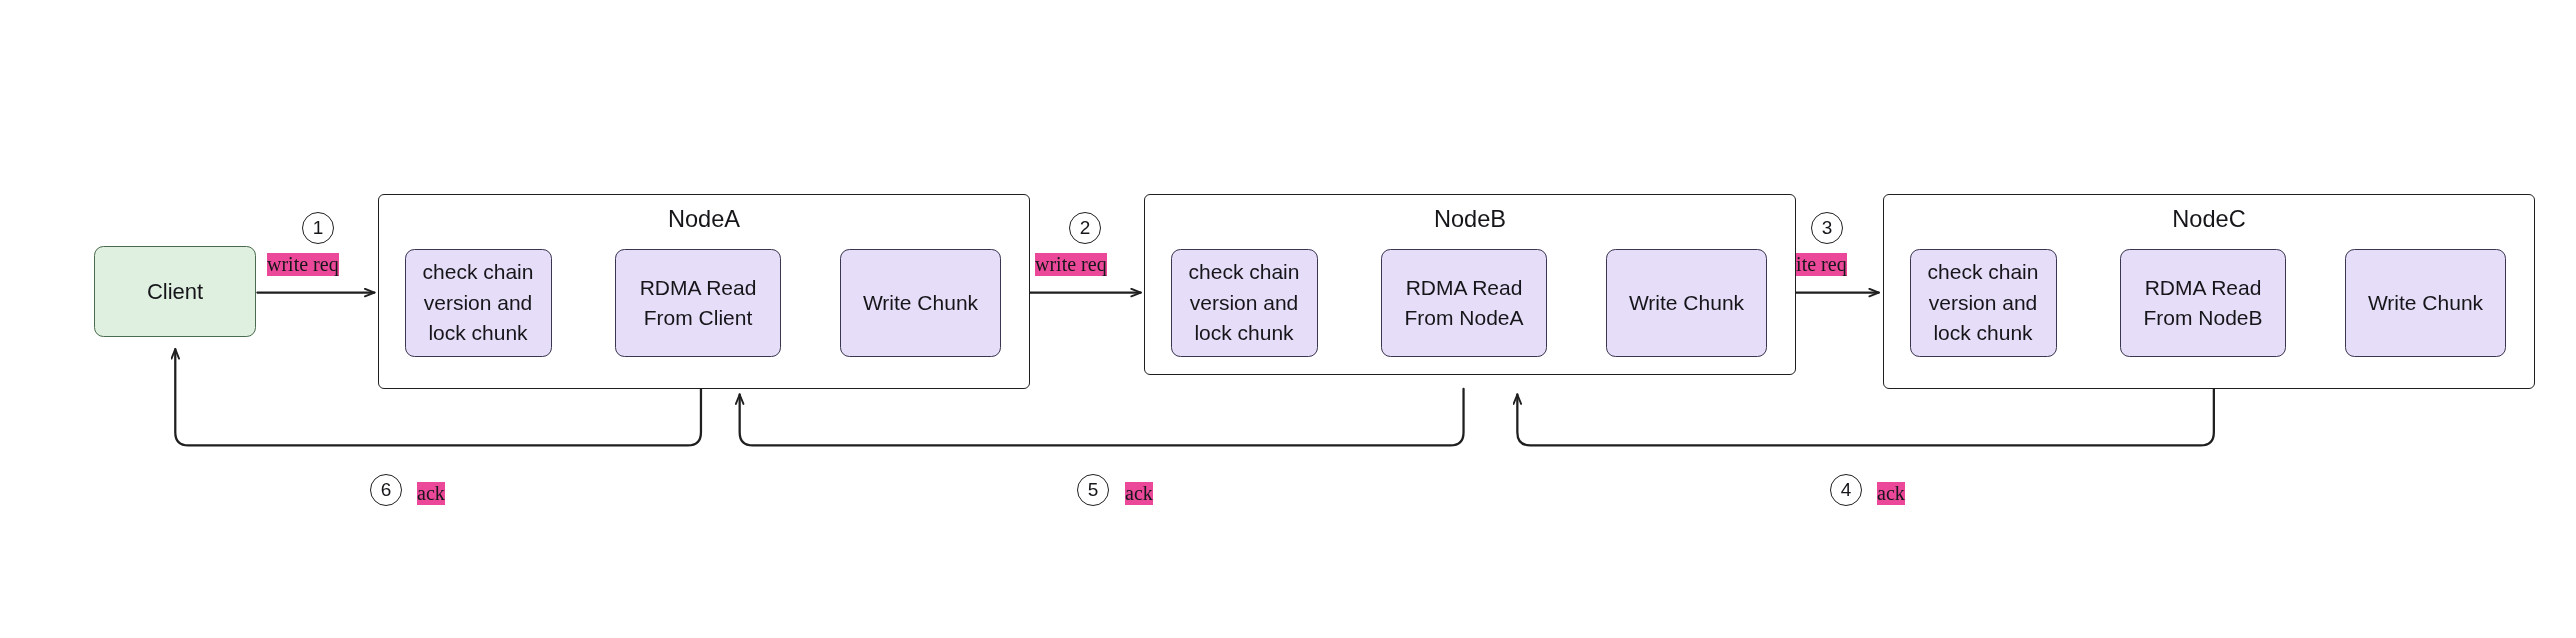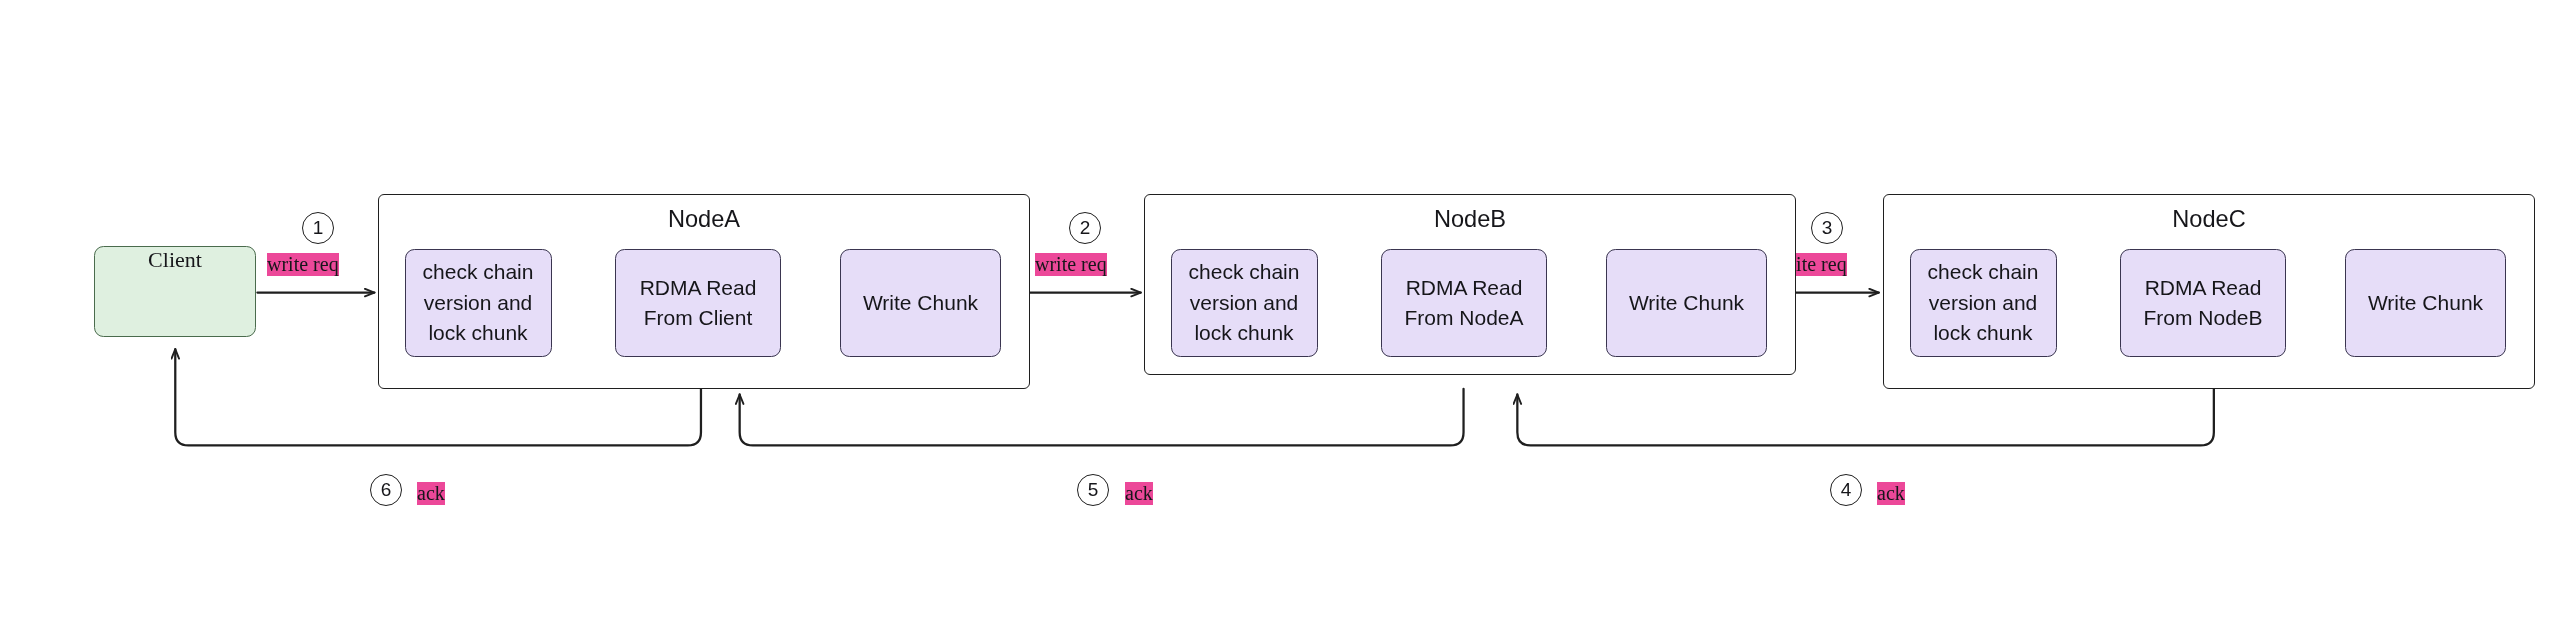--- a/index.html
+++ b/index.html
@@ -63,25 +63,25 @@
   }
   .proc-box span { display: block; white-space: pre-line; }
   
   .client-box {
     position: absolute;
     box-sizing: border-box;
     background: #dff0e0;
     border: 1.9px solid #4a6b4d;
     border-radius: 9.4px;
     display: flex;
-    align-items: flex-start;
+    align-items: center;
     justify-content: center;
     font-size: 22px;
     color: #16161a;
-    font-family: Liberation Serif, serif;
+    font-family: Liberation Sans, sans-serif;
   }
   
   .step-marker {
     position: absolute;
     width: 32px;
     height: 32px;
     box-sizing: border-box;
     border: 1.9px solid #1f1f1f;
     border-radius: 50%;
     display: flex;

